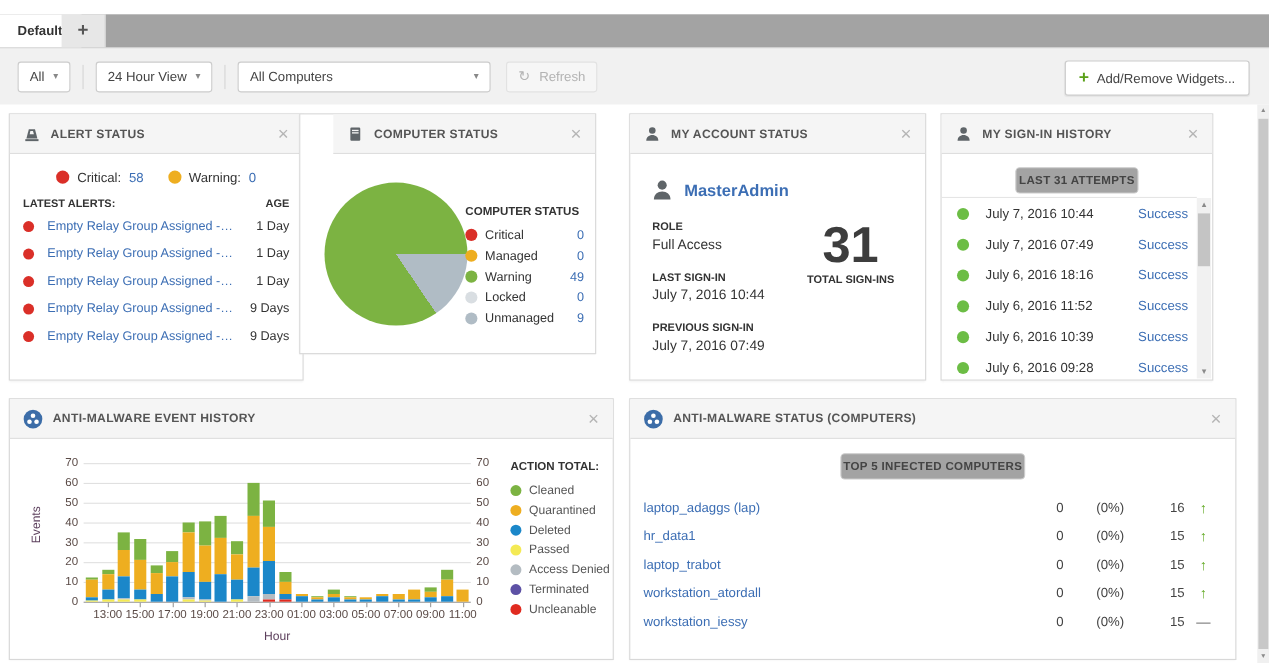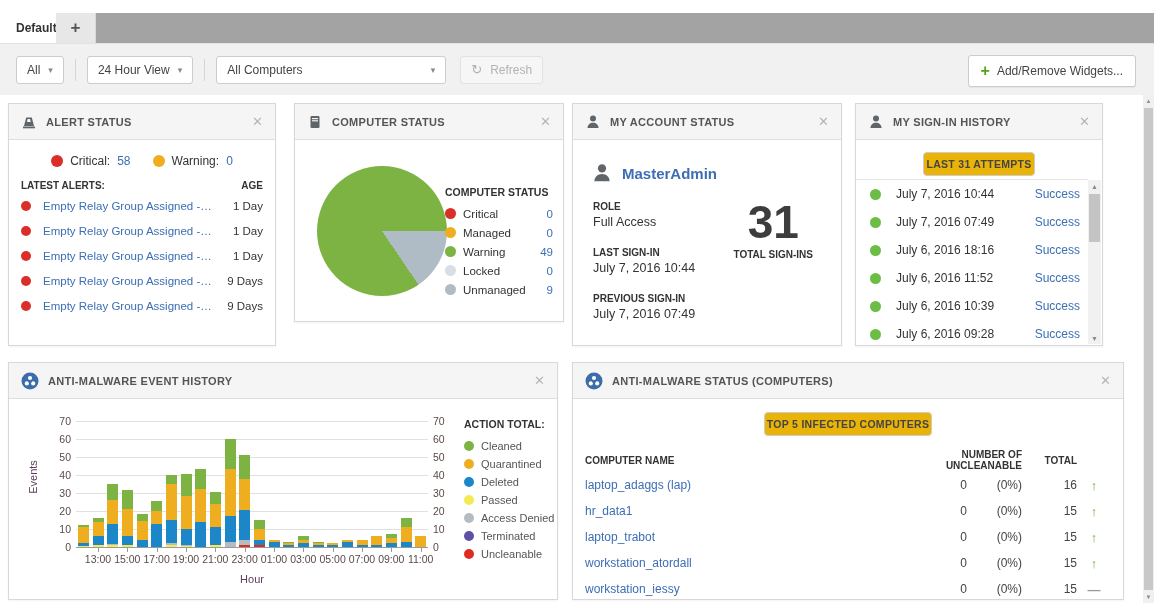--- a/index.html
+++ b/index.html
@@ -42,21 +42,21 @@
   .cs-val{margin-left:auto;}
   
   .acct-user{position:absolute;left:18px;top:58px;display:flex;align-items:center;gap:9px;font-size:15px;font-weight:bold;}
   .acct-label{font-size:10px;font-weight:bold;color:#333;}
   .acct-val{font-size:12.5px;color:#333;margin-top:3px;}
   .acct-block{position:absolute;left:20px;}
   .acct-total{position:absolute;right:28px;top:95px;text-align:center;}
   .acct-total-num{font-size:46px;font-weight:bold;color:#3d3d3d;line-height:1;}
   .acct-total-lbl{font-size:10px;font-weight:bold;color:#333;margin-top:4px;}
   
-  .pill{border:1px solid #ccc;border-radius:4px;background:#eab308;font-size:10.5px;font-weight:bold;color:#444;
+  .pill{border:1px solid #ccc;border-radius:4px;background:#a3a3a3;font-size:10.5px;font-weight:bold;color:#444;
         padding:5px 2px;letter-spacing:.3px;}
   .sih-btnrow{display:flex;justify-content:center;padding:12px 0 10px 0;}
   .sih-list{border-top:1px solid #e5e5e5;position:absolute;left:0;right:14px;top:75px;bottom:0;overflow:hidden;}
   .sih-row{display:grid;grid-template-columns:34px 1fr 78px;align-items:center;height:28px;font-size:12px;padding-left:6px;}
   .sih-row .dot{margin-left:8px;}
   .sih-result{text-align:right;padding-right:8px;}
   .vscroll{position:absolute;width:13px;background:#f1f1f1;}
   .vthumb{position:absolute;left:1px;width:11px;background:#c4c4c4;}
   .varrow{position:absolute;left:0;width:13px;height:12px;display:flex;align-items:center;justify-content:center;
           font-size:7px;color:#8a8a8a;}
@@ -174,21 +174,21 @@
         <span class="alert-age">9 Days</span>
       </div>
       <div class="alert-row">
         <span class="dot" style="height: 10px; width: 10px; background: rgb(218, 47, 40);"></span>
         <a class="lnk">Empty Relay Group Assigned - dir...</a>
         <span class="alert-age">9 Days</span>
       </div>
     </div>
 </div>
 
-<div class="widget" style="left:294px;top:103px;width:270px;height:219px;">
+<div class="widget" style="left:272px;top:103px;width:270px;height:219px;padding-left:30px;">
   <div class="whead">
     <svg class="hicon" viewBox="0 0 16 16">
       <rect x="3.5" y="2" width="9" height="12" rx="1" fill="#5f6569"></rect>
       <rect x="5" y="4" width="6" height="1.2" fill="#f5f5f5"></rect>
       <rect x="5" y="6.2" width="6" height="1.2" fill="#f5f5f5"></rect>
     </svg>
     <span class="wtitle">COMPUTER STATUS</span>
     <span class="wclose">✕</span>
   </div>
   <div class="pie" style="background: conic-gradient(from 90deg, rgb(176, 188, 197) 0deg, rgb(176, 188, 197) 55.8621deg, rgb(124, 179, 66) 55.8621deg, rgb(124, 179, 66) 360deg);"></div>
@@ -544,26 +544,20 @@
       <circle cx="5.8" cy="11.4" r="2.1" fill="#fff"></circle>
       <circle cx="12.2" cy="11.4" r="2.1" fill="#fff"></circle>
       <circle cx="9" cy="9.4" r="1.5" fill="#3c6da8"></circle>
     </svg>
     <span class="wtitle">ANTI-MALWARE STATUS (COMPUTERS)</span>
     <span class="wclose">✕</span>
   </div>
   <div class="ams-btnrow">
     <button class="pill">TOP 5 INFECTED COMPUTERS</button>
   </div>
-  <div class="ams-grid ams-head">
-    <span>COMPUTER NAME</span>
-    <span class="c23">NUMBER OF UNCLEANABLE</span>
-    <span class="c4">TOTAL</span>
-    <span></span>
-  </div>
   <div>
       <div class="ams-grid ams-row">
         <a class="lnk">laptop_adaggs (lap)</a>
         <span class="num">0</span>
         <span class="num">(0%)</span>
         <span class="num">16</span>
         <span class="trend-up">↑</span>
       </div>
       <div class="ams-grid ams-row">
         <a class="lnk">hr_data1</a>

